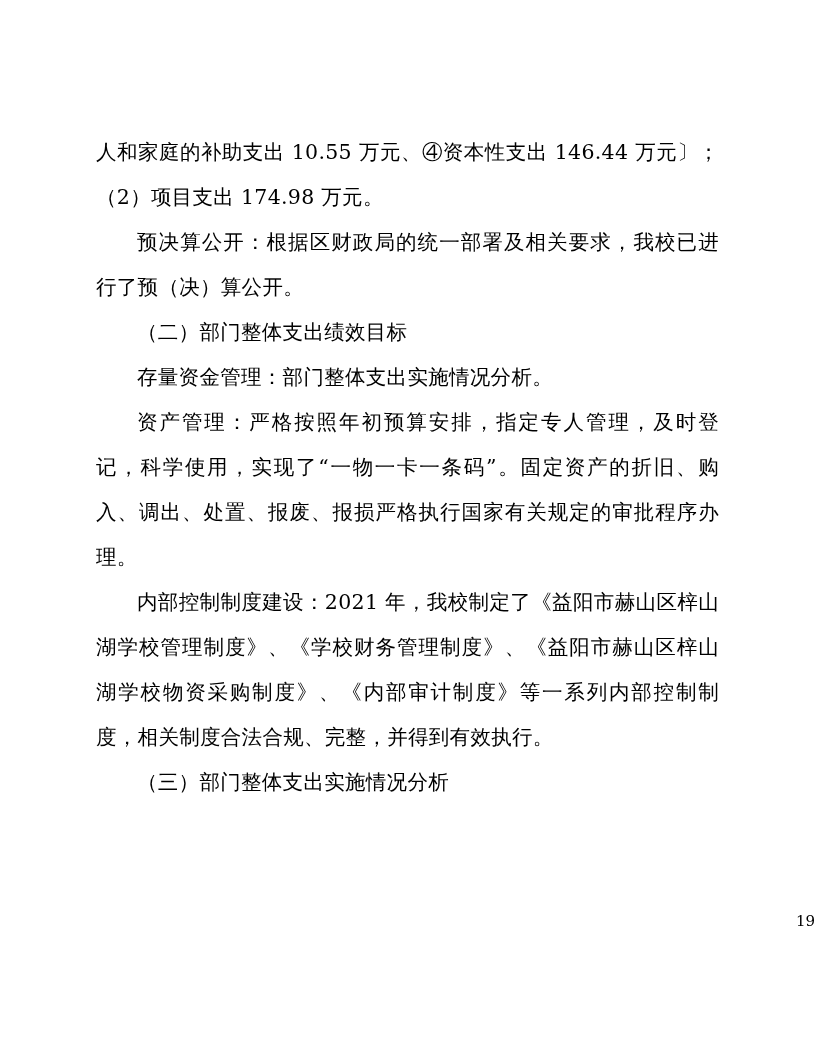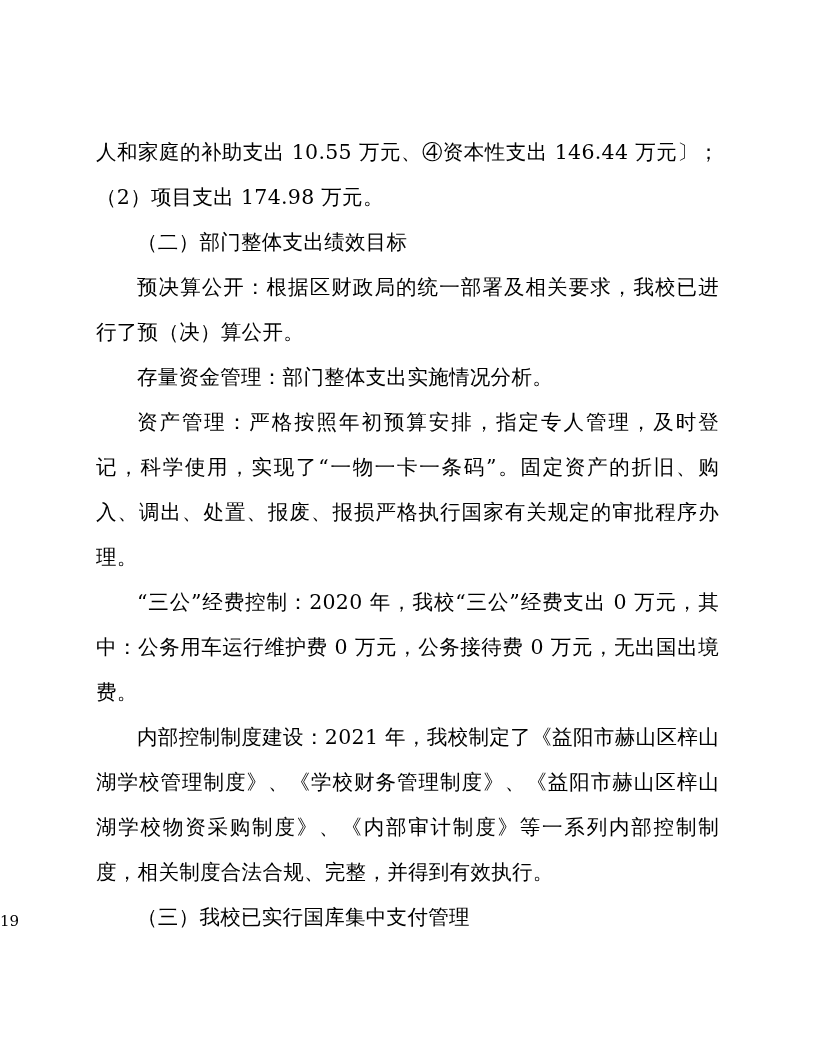--- a/index.html
+++ b/index.html
@@ -33,34 +33,33 @@
     padding: 0;
   }
   .indent {
     text-indent: 2em;
   }
   .page-number {
     position: absolute;
     left: 0;
     right: 0;
     top: 912px;
-    text-align: left;
+    text-align: right;
     font-size: 15px;
     font-family: "DejaVu Serif", "Liberation Serif", serif;
     color: #000000;
   }
 </style>
 </head>
 <body>
 
 <div class="page">
   <div class="doc-body">
     <p class="para">人和家庭的补助支出 10.55 万元、④资本性支出 146.44 万元〕；（2）项目支出 174.98 万元。</p>
+    <p class="para indent">预决算公开：根据区财政局的统一部署及相关要求，我校已进行了预（决）算公开。</p>
     <p class="para indent">（二）部门整体支出绩效目标</p>
-    <p class="para indent">预决算公开：根据区财政局的统一部署及相关要求，我校已进行了预（决）算公开。</p>
     <p class="para indent">存量资金管理：部门整体支出实施情况分析。</p>
     <p class="para indent">资产管理：严格按照年初预算安排，指定专人管理，及时登记，科学使用，实现了“一物一卡一条码”。固定资产的折旧、购入、调出、处置、报废、报损严格执行国家有关规定的审批程序办理。</p>
-    <p class="para indent">“三公”经费控制：2020 年，我校“三公”经费支出 0 万元，其中：公务用车运行维护费 0 万元，公务接待费 0 万元，无出国出境费。</p>
     <p class="para indent">内部控制制度建设：2021 年，我校制定了《益阳市赫山区梓山湖学校管理制度》、《学校财务管理制度》、《益阳市赫山区梓山湖学校物资采购制度》、《内部审计制度》等一系列内部控制制度，相关制度合法合规、完整，并得到有效执行。</p>
-    <p class="para indent">（三）我校已实行国库集中支付管理</p>
+    <p class="para indent">（三）部门整体支出实施情况分析</p>
   </div>
   <div class="page-number">19</div>
 </div>
 
 </body></html>

